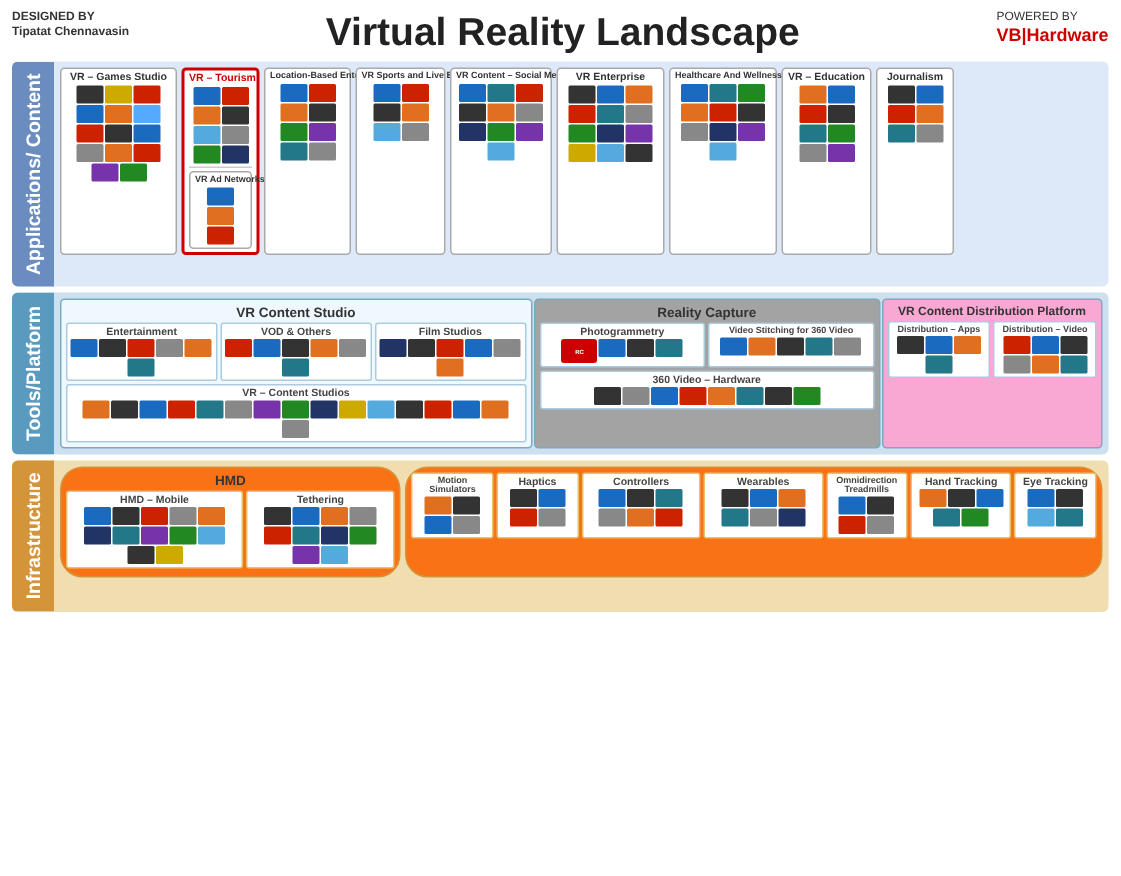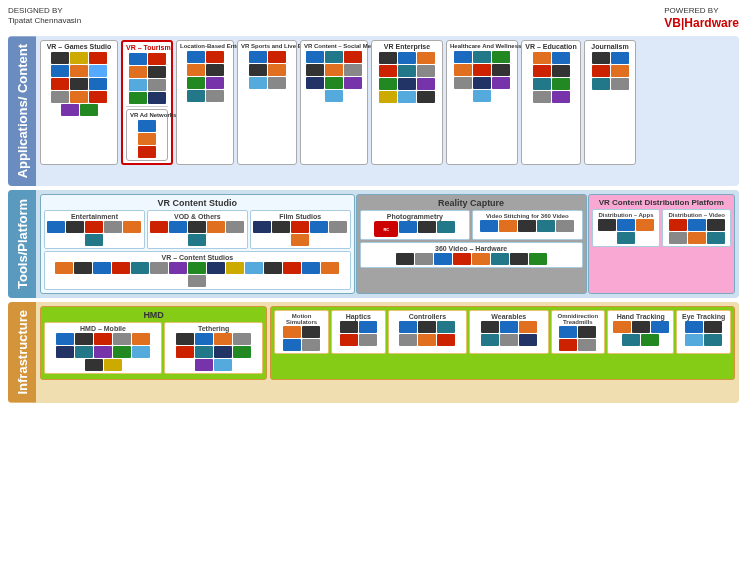--- a/index.html
+++ b/index.html
@@ -20,21 +20,21 @@
       display: flex;
       justify-content: space-between;
       align-items: flex-start;
       margin-bottom: 4px;
     }
     .designed-by {
       font-size: 8px;
       color: #333;
       line-height: 1.3;
     }
-    .designed-by span { font-weight: normal; display: block; }
+    .designed-by span { font-weight: bold; display: block; }
     .main-title {
       font-size: 26px;
       font-weight: bold;
       color: #222;
       text-align: center;
       flex: 1;
     }
     .powered-by {
       font-size: 8px;
       color: #333;
@@ -192,22 +192,22 @@
       padding: 3px;
     }
 
     
     .infra-row {
       display: flex;
       gap: 3px;
     }
     .infra-main-box {
       border: 1.5px solid #d4943a;
-      border-radius: 3px;
-      background: #84cc16;
+      border-radius: 15px;
+      background: #f97316;
       padding: 3px;
     }
     .infra-sub-row {
       display: flex;
       gap: 2px;
       margin-bottom: 2px;
     }
     .infra-sub-box {
       border: 1px solid #e8c070;
       border-radius: 2px;
@@ -238,20 +238,21 @@
 </head>
 <body>
 
 <div class="main-container">
 
   <div class="header">
     <div class="designed-by">
       <span>DESIGNED BY</span>
       <span>Tipatat Chennavasin</span>
     </div>
+    <div class="main-title">Virtual Reality Landscape</div>
     <div class="powered-by">
       <span style="font-size:8px;display:block;">POWERED BY</span>
       <span class="vb">VB|Hardware</span>
     </div>
   </div>
 
   <div class="layer apps-layer">
     <div class="layer-label apps-label">
       <span>Applications/ Content</span>
     </div>

